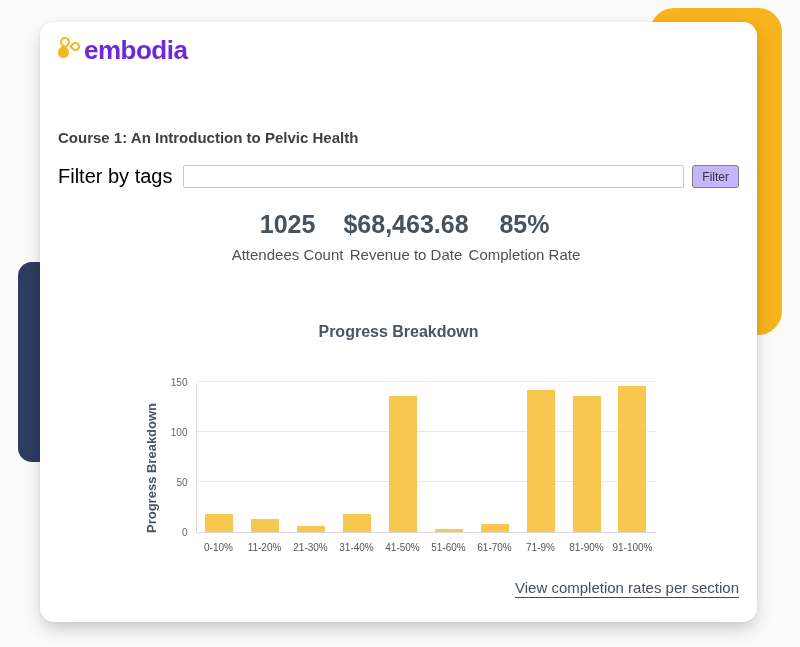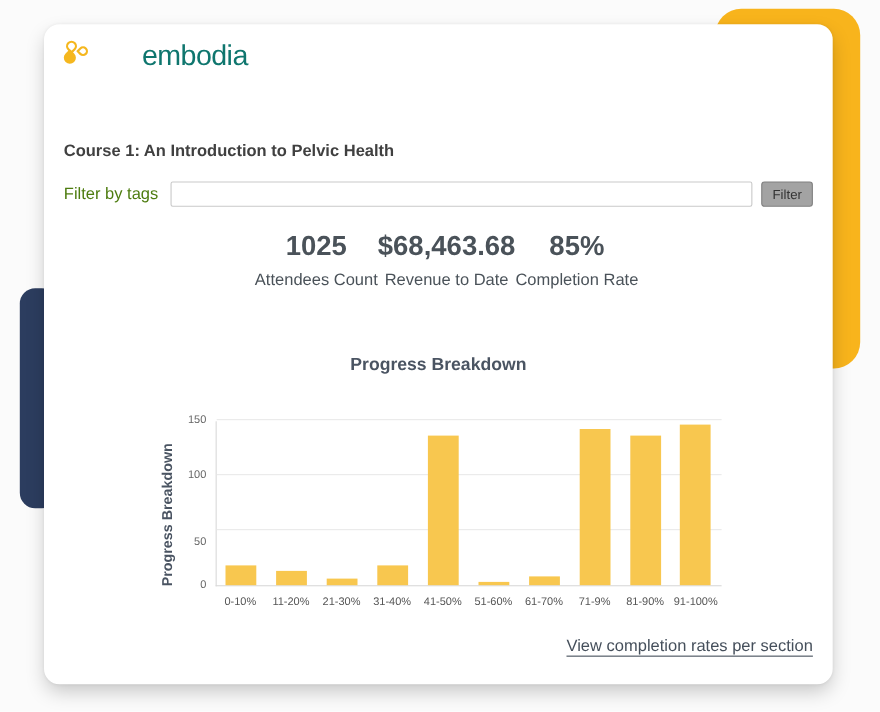--- a/index.html
+++ b/index.html
@@ -40,35 +40,35 @@
   .leaf-fill {
     position:absolute; top:11px; left:0px; width:11px; height:11px;
     background:#F5B71E; border-radius:50% 10% 50% 50%;
     transform:rotate(-45deg);
   }
   .leaf-side {
     position:absolute; top:6px; left:13px; width:9px; height:9px;
     border:2.5px solid #F5B71E; border-radius:10% 50% 50% 50%;
     transform:rotate(-45deg); background:#fff;
   }
-  .logo-text { font-size:26px; font-weight:400; color:#0f766e; letter-spacing:-0.5px; line-height:30px;margin-left:45px; }
+  .logo-text { font-size:26px; font-weight:700; color:#6d28d9; letter-spacing:-0.5px; line-height:30px; }
 
   
   .course-title { margin-top:64px; font-size:15px; font-weight:700; color:#404040; }
 
   
   .filter-row { margin-top:19px; display:flex; align-items:center; }
-  .filter-label { font-size:15px; color:#4d7c0f; white-space:nowrap; margin-right:11px; }
+  .filter-label { font-size:20px; color:#000000; white-space:nowrap; margin-right:11px; }
   .filter-input {
     flex:1; height:23px; border:1px solid #C9C9C9; border-radius:2px;
     font-size:13px; padding:0 6px; outline:none; background:#fff;
   }
   .filter-btn {
     margin-left:8px; height:23px; padding:0 9px; font-size:12px; color:#333;
-    background:#a3a3a3; border:1px solid #808080; border-radius:3px; cursor:pointer;
+    background:#c4b5fd; border:1px solid #808080; border-radius:3px; cursor:pointer;
     font-family:"Liberation Sans", sans-serif;
   }
 
   
   .stats-row { margin-top:22px; padding:0 100px 0 115px; display:flex; justify-content:center; }
   .stat { text-align:center; }
   .stat-value { font-size:25px; font-weight:700; color:#4A5259; }
   .stat-label { margin-top:7px; font-size:15px; color:#4A5259; }
 
   
@@ -140,21 +140,21 @@
     </div>
 
     <div class="chart-title">Progress Breakdown</div>
 
     <div class="chart-row">
       <div class="y-axis-title">Progress Breakdown</div>
       <div class="plot-wrap">
         <div class="plot" id="plot">
             <span class="ytick" style="bottom: 0px;">0</span>
             <div class="gridline" style="bottom: 50px;"></div>
-            <span class="ytick" style="bottom: 39px;">50</span>
+            <span class="ytick" style="bottom: 50px;">50</span>
             <div class="gridline" style="bottom: 100px;"></div>
             <span class="ytick" style="bottom: 100px;">100</span>
             <div class="gridline" style="bottom: 150px;"></div>
             <span class="ytick" style="bottom: 150px;">150</span>
             <div class="bars">
               <div class="bar" style="height: 18px; background: rgb(248, 199, 79);"></div>
               <div class="bar" style="height: 13px; background: rgb(248, 199, 79);"></div>
               <div class="bar" style="height: 6px; background: rgb(248, 199, 79);"></div>
               <div class="bar" style="height: 18px; background: rgb(248, 199, 79);"></div>
               <div class="bar" style="height: 136px; background: rgb(248, 199, 79);"></div>

